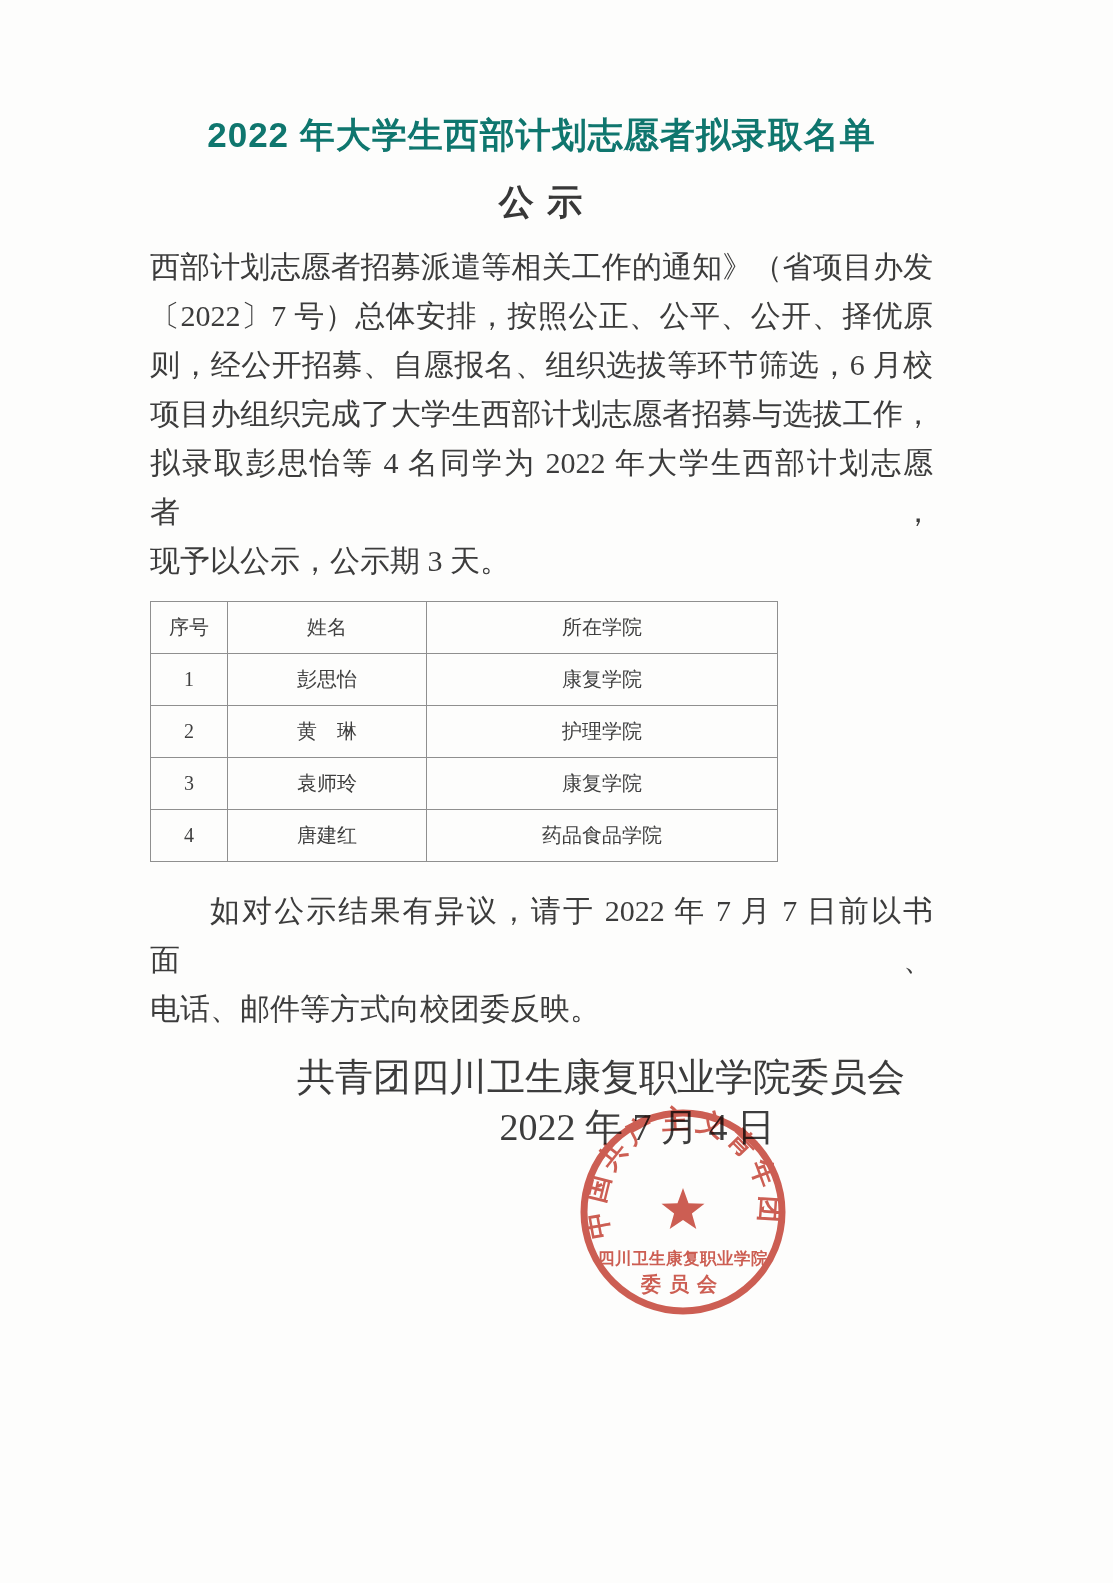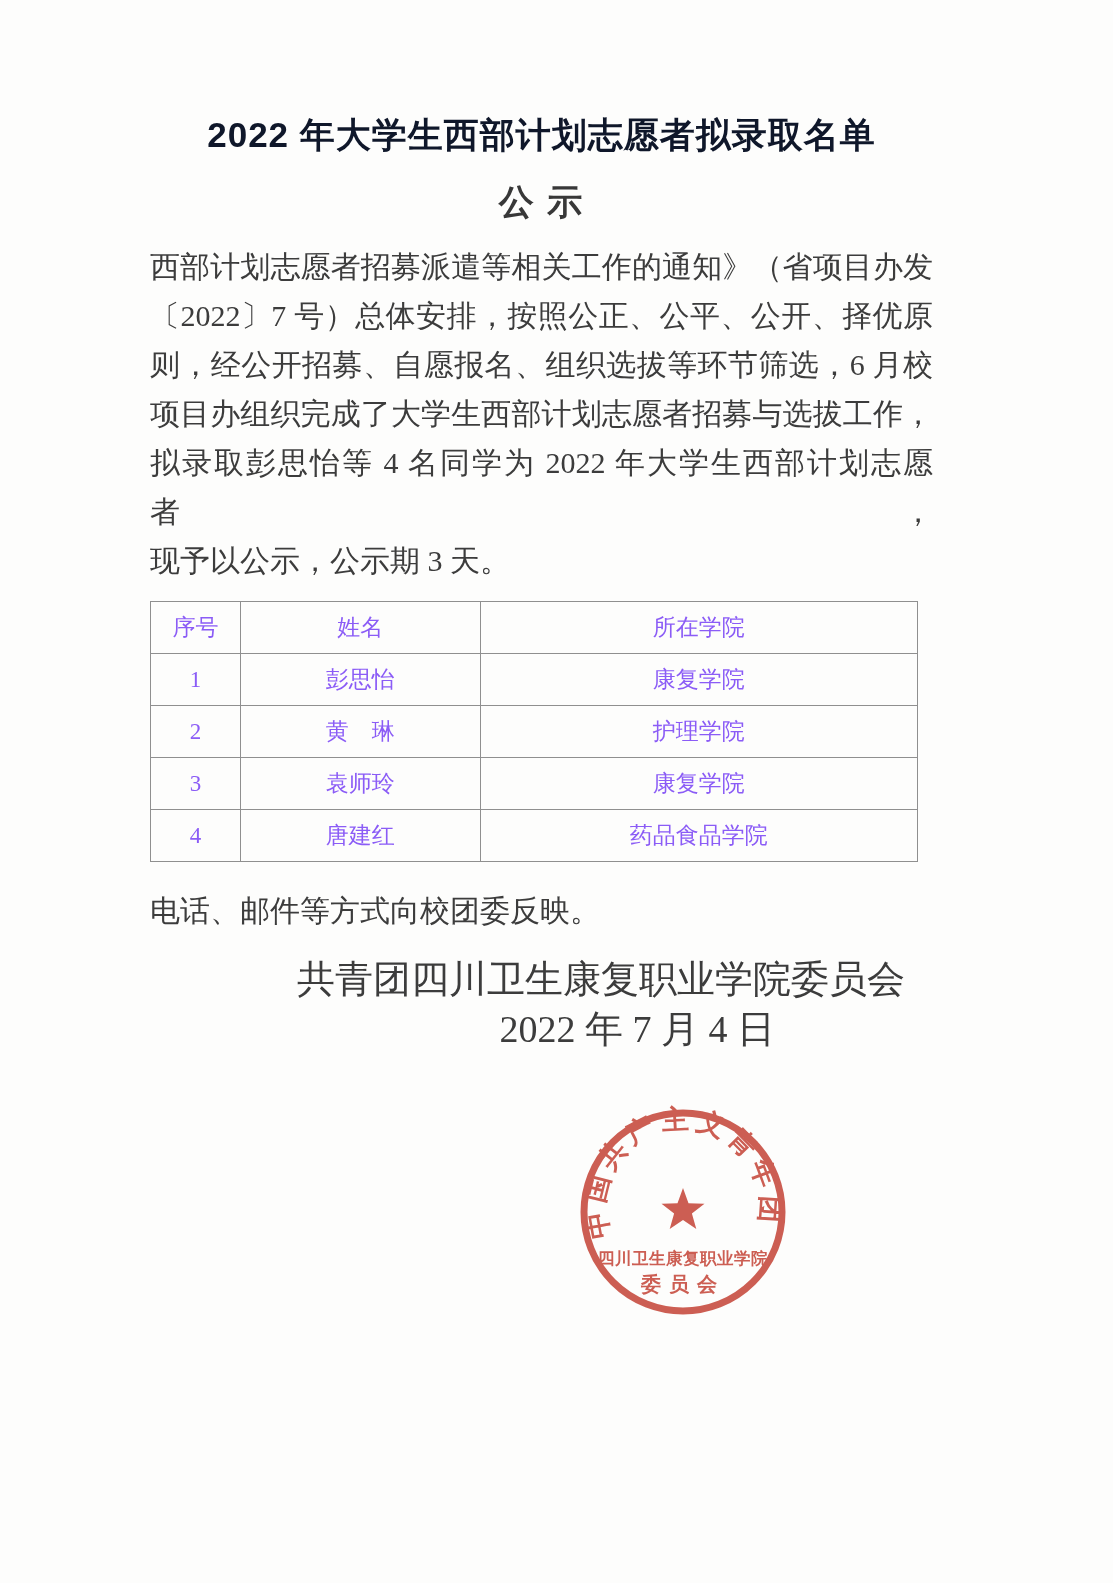--- a/index.html
+++ b/index.html
@@ -19,21 +19,21 @@
     left: 150px;
     top: 112px;
     width: 783px;
   }
   .doc-title {
     font-family: "Liberation Sans", sans-serif;
     font-weight: bold;
     font-size: 35px;
     line-height: 46px;
     text-align: center;
-    color: #0f172a;
+    color: #0f766e;
     letter-spacing: 1px;
   }
   .doc-subtitle {
     font-family: "Liberation Sans", sans-serif;
     font-weight: bold;
     font-size: 35px;
     line-height: 44px;
     text-align: center;
     color: #383838;
     margin-top: 22px;
@@ -42,25 +42,25 @@
   .para { margin-top: 18px; font-size: 30px; }
   .jline {
     line-height: 49px;
     text-align: justify;
     text-align-last: justify;
     white-space: normal;
   }
   .jline.indent { text-indent: 2em; }
   .plainline { line-height: 49px; text-align: left; }
   table.roster {
-    width: 768px;
+    width: 628px;
     margin-top: 16px;
     border-collapse: collapse;
-    font-size: 23px;
-    color: #8b5cf6;
+    font-size: 20px;
+    color: #404040;
   }
   table.roster th, table.roster td {
     border: 1px solid #8f8f8f;
     height: 52px;
     text-align: center;
     vertical-align: middle;
     font-weight: normal;
     padding: 0 4px;
   }
   col.c-no  { width: 90px;  }
@@ -133,20 +133,21 @@
         </tr>
         <tr>
           <td>4</td>
           <td>唐建红</td>
           <td>药品食品学院</td>
         </tr>
       </tbody>
     </table>
 
     <div class="para2">
+      <div class="jline indent">如对公示结果有异议，请于 2022 年 7 月 7 日前以书面、</div>
       <div class="plainline">电话、邮件等方式向校团委反映。</div>
     </div>
 
 
     <div class="sig-block">
       <div class="sig-org">共青团四川卫生康复职业学院委员会</div>
       <div class="sig-date">2022 年 7 月 4 日</div>
     </div>
 
   </div>

